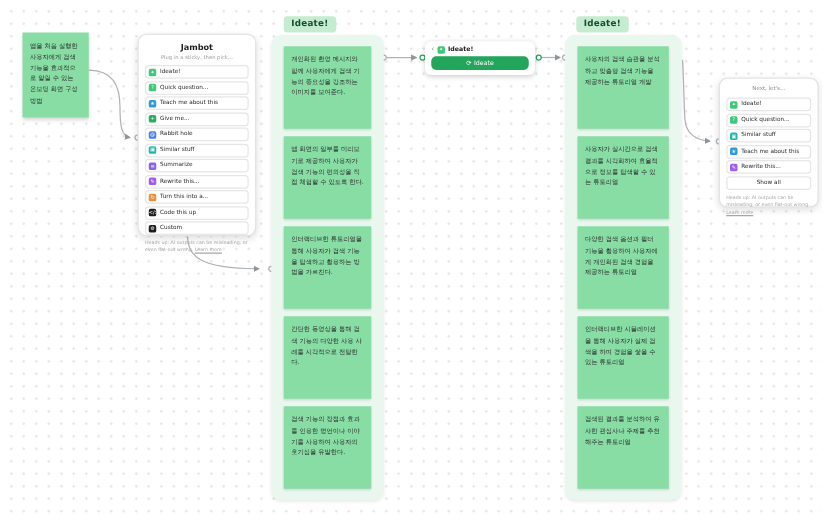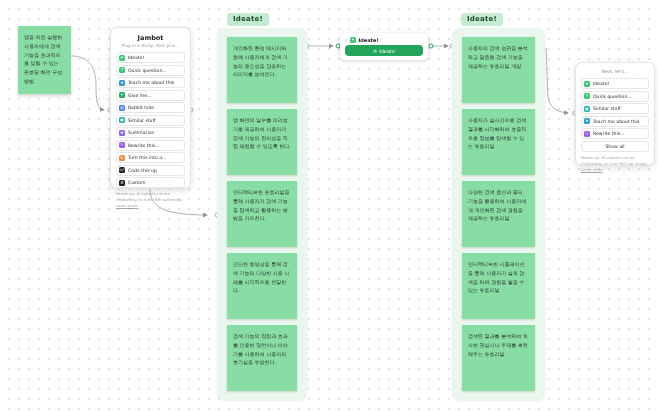--- a/index.html
+++ b/index.html
@@ -15,21 +15,21 @@
     padding:9px 10px;gap:6px;}
   #group-1{left:217px;top:28px;width:90px;height:372px;}
   #group-2{left:452px;top:28px;width:93px;height:372px;}
   .group .sticky{flex:none;height:66px;box-shadow:0 1px 2px rgba(0,0,0,.14);}
   .pill{position:absolute;background:#c5ecd1;color:#174f2d;font-weight:bold;font-size:7px;
     padding:2px 6px 3px;border-radius:3px;letter-spacing:.2px;}
   #pill-1{left:227px;top:13px;}
   #pill-2{left:461px;top:13px;}
   .menu-card{position:absolute;box-sizing:border-box;background:#fff;border:1px solid #e3e3e3;
     border-radius:7px;box-shadow:0 2px 6px rgba(0,0,0,.12);padding:4px 5px;}
-  #jambot-card{left:110px;top:27px;width:81px;height:162px;}
+  #jambot-card{left:110px;top:27px;width:95px;height:162px;}
   #next-card{left:575px;top:62px;width:80px;height:104px;}
   .menu-title{text-align:center;font-weight:bold;font-size:6.5px;color:#1e1e1e;margin:2px 0 0;}
   .menu-sub{text-align:center;font-size:4.2px;color:#9b9b9b;margin:1px 0 4px;}
   .next-title{text-align:center;font-size:4.4px;color:#8f8f8f;margin:2px 0 4px;}
   .menu-item{display:flex;align-items:center;gap:3px;border:1px solid #e6e6e6;border-radius:3px;
     height:9px;padding-left:2px;margin-bottom:1.5px;background:#fff;cursor:pointer;}
   .mi{width:6px;height:6px;border-radius:1.5px;color:#fff;font-size:4px;line-height:6px;
     text-align:center;flex:none;overflow:hidden;}
   .ml{font-size:4.6px;color:#2b2b2b;white-space:nowrap;}
   .show-all{border:1px solid #e6e6e6;border-radius:3px;height:9px;margin-top:2px;

